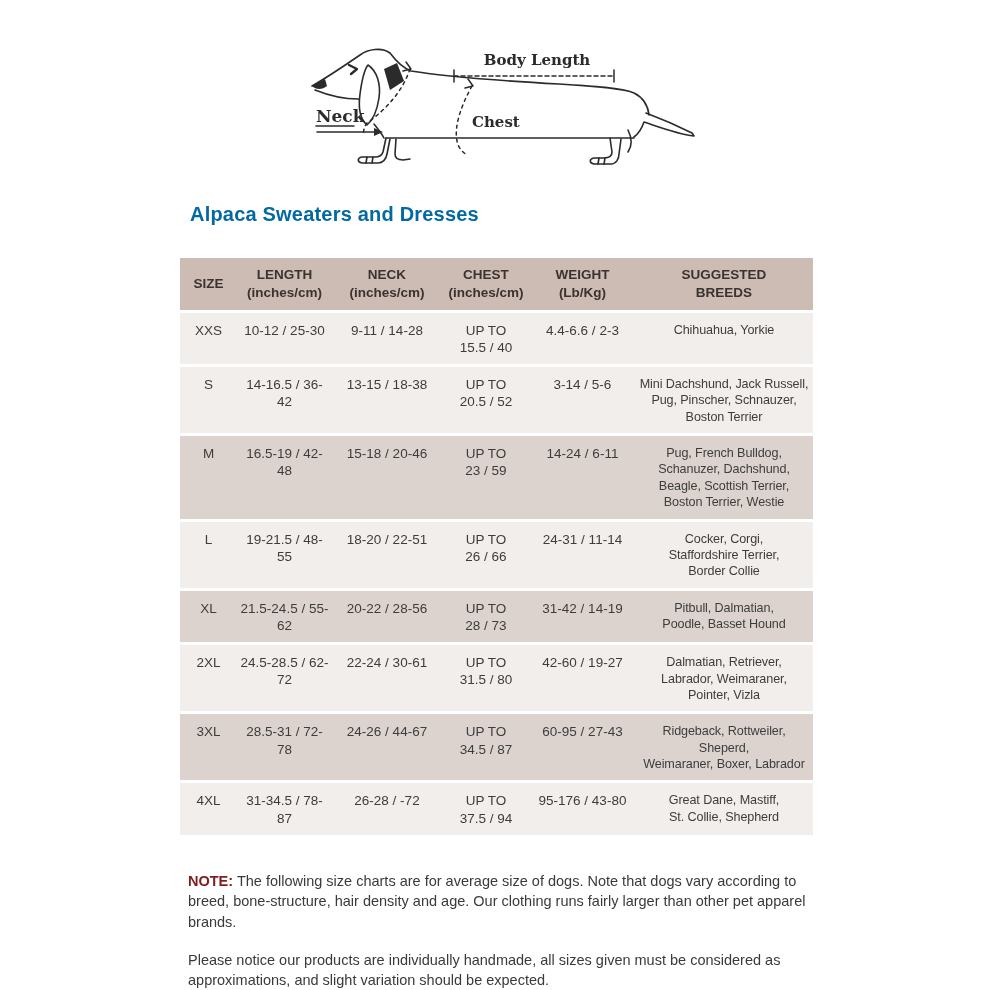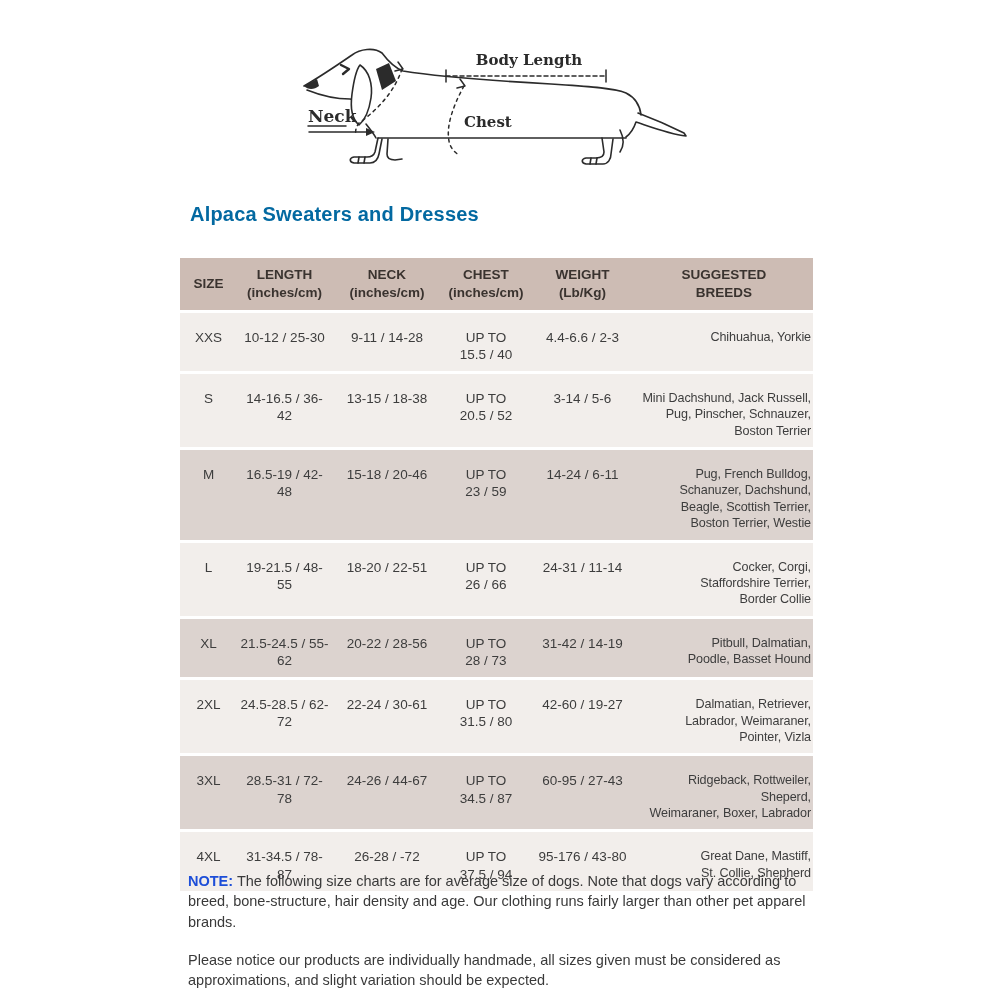--- a/index.html
+++ b/index.html
@@ -7,21 +7,21 @@
   body {
     width: 990px; height: 990px;
     position: relative;
     font-family: "Liberation Sans", sans-serif;
     color: #3d3d3d;
     overflow: hidden;
   }
 
   
   .figure {
-    position: absolute; left: 296px; top: 38px;
+    position: absolute; left: 304px; top: 38px;
     width: 400px; height: 140px;
   }
   .figure svg { width: 100%; height: 100%; }
   .fig-label {
     font-family: "DejaVu Serif", serif;
     font-weight: bold;
     fill: #2b2b2b;
   }
 
   
@@ -58,41 +58,40 @@
     font-size: 13.5px;
     line-height: 1.3;
     padding: 4px 2px;
   }
   .size-table tbody tr { border-top: 3px solid #ffffff; }
   .size-table tbody tr.light td { background: #f2eeeb; }
   .size-table tbody tr.dark  td { background: #dcd3cf; }
   .size-table tbody td {
     text-align: center;
     vertical-align: top;
-    padding: 16px 2px 8px 2px;
+    padding: 9px 2px 8px 2px;
     line-height: 1.28;
     white-space: pre-line;
   }
   .size-table tbody td[data-name="breeds-cell"] {
     font-size: 12.6px;
     letter-spacing: -0.1px;
     line-height: 1.3;
-    text-align: right;
   }
 
   
   .notes {
     position: absolute; left: 188px; top: 871px;
     width: 624px;
     font-size: 14.5px;
     color: #3a3a3a;
     line-height: 1.4;
   }
   .notes p + p { margin-top: 18px; }
-  .note-label { font-weight: bold; color: #1d4ed8; }
+  .note-label { font-weight: bold; color: #7f1d1d; }
 </style>
 </head>
 <body>
 
 <div class="figure" data-name="dog-measurement-figure">
   <svg viewBox="0 0 400 140" data-name="dachshund-illustration">
     <g stroke="#2b2b2b" stroke-width="1.6" fill="none" stroke-linecap="round" stroke-linejoin="round">
 
       <path data-name="dog-body-outline" d="M 8,48 C 22,40 40,28 56,17 C 64,11 78,9 86,15 C 92,23 99,30 107,33 C 150,40 200,43 255,46 C 290,48 318,50 330,55 C 340,60 344,68 345,77"></path>
 

